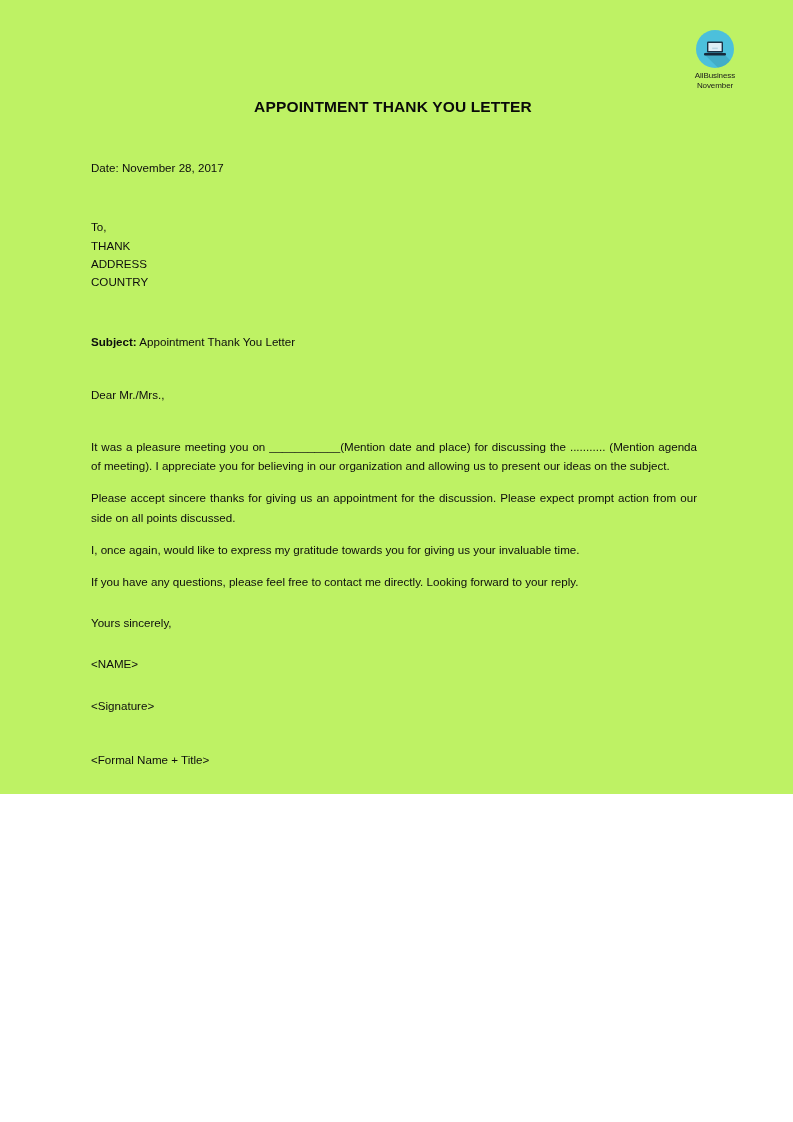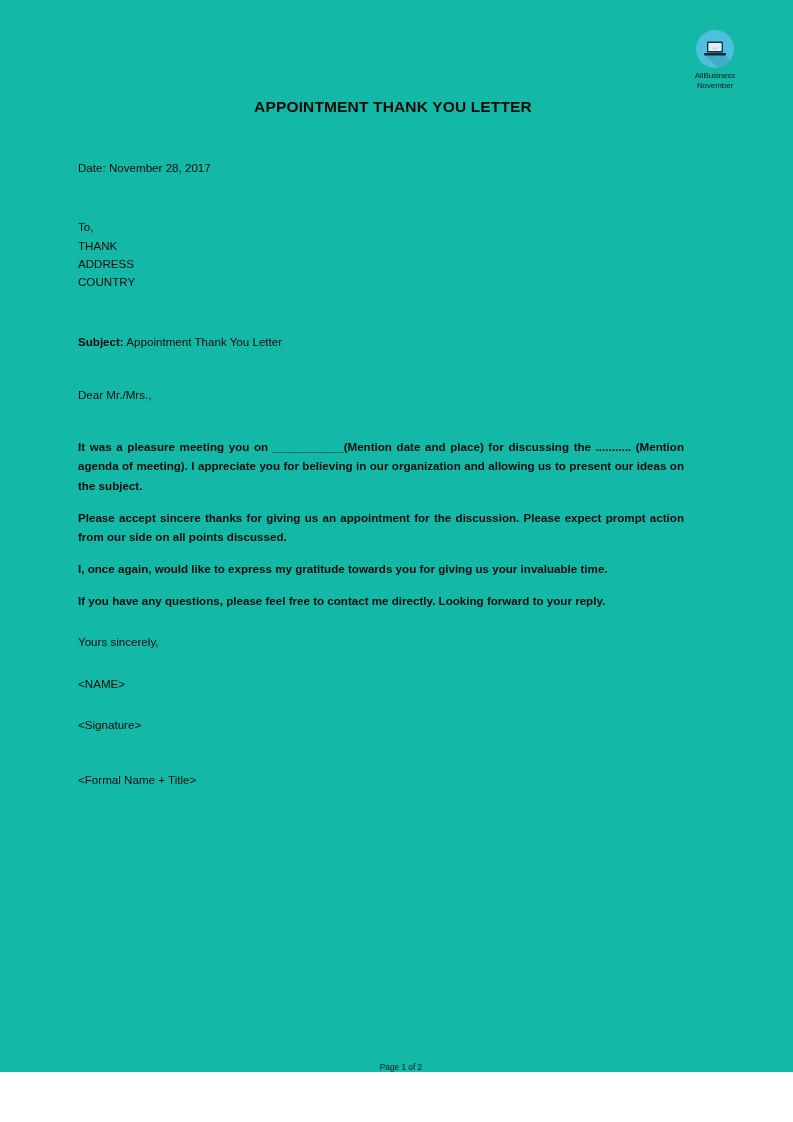--- a/index.html
+++ b/index.html
@@ -8,22 +8,22 @@
     padding: 0;
     background: #ffffff;
   }
   body {
     font-family: "Liberation Sans", sans-serif;
     color: #0d0d0d;
   }
   .page {
     position: relative;
     width: 793px;
-    height: 1072px;
-    background: #14b8a6;
+    height: 794px;
+    background: #bef264;
     overflow: hidden;
     box-sizing: border-box;
   }
 
   
   .logo-block {
     position: absolute;
     top: 30px;
     left: 679px;
     width: 72px;
@@ -72,21 +72,21 @@
     text-align: center;
     font-size: 15.5px;
     font-weight: bold;
     letter-spacing: 0.15px;
     color: #0a0a0a;
   }
 
   
   .body-wrap {
     position: absolute;
-    left: 78px;
+    left: 91px;
     top: 158px;
     width: 606px;
     font-size: 11.6px;
     line-height: 19.4px;
   }
   .line {
     white-space: pre;
   }
   .date-line {
     margin: 0 0 0 0;
@@ -101,21 +101,20 @@
   }
 
   .subject-line .subject-label {
     font-weight: bold;
   }
 
   .para {
     margin: 0;
     text-align: justify;
     text-justify: inter-word;
-    font-weight: bold;
   }
   .para + .para {
     margin-top: 12.5px;
   }
   .para.nojust {
     text-align: left;
   }
 
   .sign-line {
     margin: 0;

